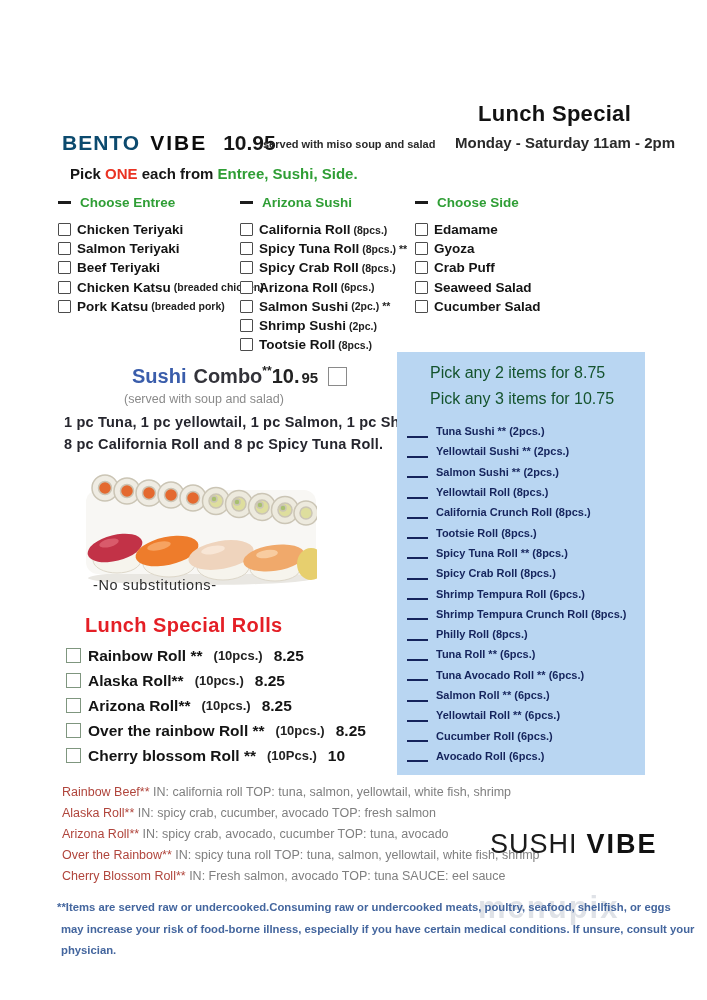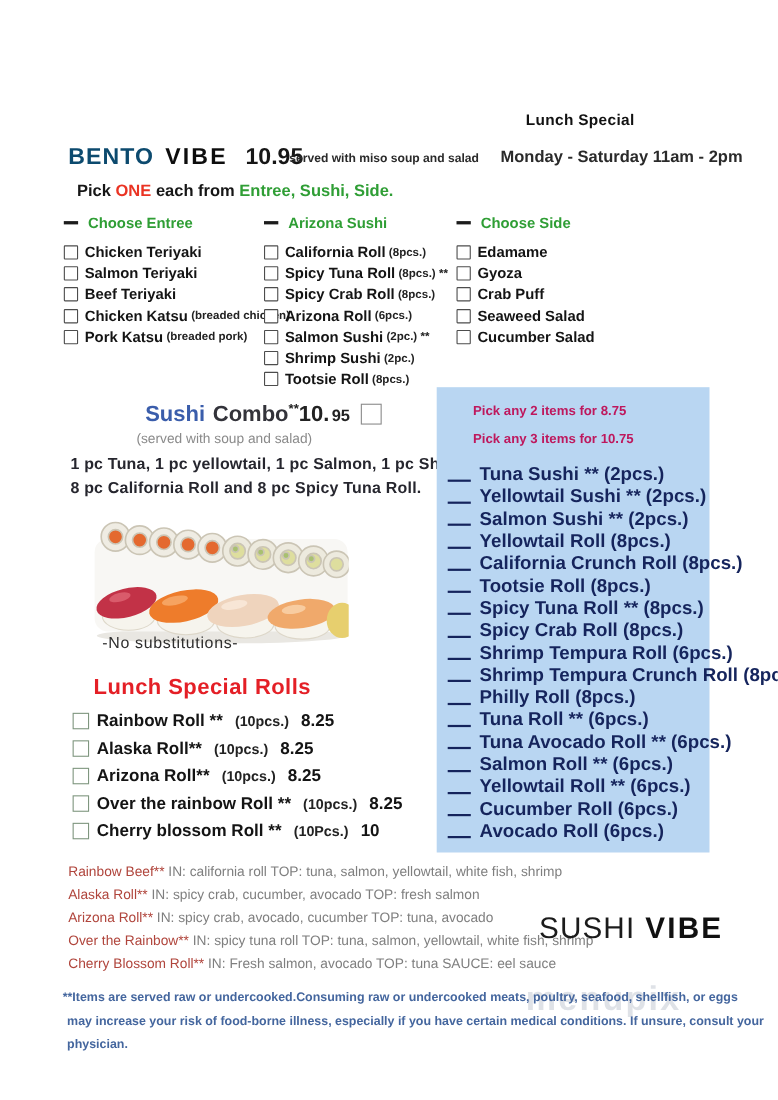--- a/index.html
+++ b/index.html
@@ -1,21 +1,21 @@
 <!DOCTYPE html>
 <html><head>
 <meta charset="utf-8">
 <title>Menu</title>
 <style>
   * { margin:0; padding:0; box-sizing:border-box; }
   body { background:#fff; font-family:"Liberation Sans","DejaVu Sans",sans-serif; }
   .page { position:relative; width:707px; height:1000px; background:#ffffff; overflow:hidden; margin:0 auto; }
 
   
-  .lunch-title { position:absolute; left:478px; top:101px; font-size:14px; font-weight:bold; color:#121212; letter-spacing:.3px; }
+  .lunch-title { position:absolute; left:478px; top:101px; font-size:22px; font-weight:bold; color:#121212; letter-spacing:.3px; }
   .hours { position:absolute; left:455px; top:134px; font-size:15px; font-weight:bold; color:#2a2a2a; }
   .brand-line { position:absolute; left:62px; top:131px; display:flex; align-items:baseline; gap:10px; }
   .brand-bento { font-size:21px; font-weight:bold; color:#0c4a6e; letter-spacing:1px; }
   .brand-vibe { font-size:21px; font-weight:900; color:#0d0d0d; letter-spacing:2px; }
   .brand-price { font-size:21px; font-weight:bold; color:#161616; margin-left:6px; }
   .served-note { position:absolute; left:263px; top:138px; font-size:11px; font-weight:bold; color:#2a2a2a; }
   .pick-line { position:absolute; left:70px; top:165px; font-size:15px; font-weight:bold; color:#161616; }
   .pick-one { color:#ea3323; }
   .pick-cats { color:#2f9e35; }
 
@@ -51,25 +51,25 @@
   .rolls-header { position:absolute; left:85px; top:614px; font-size:20px; font-weight:bold; color:#e41f26; letter-spacing:.4px; }
   .rolls-list { position:absolute; left:66px; top:643px; }
   .roll-item { display:flex; align-items:center; height:25px; }
   .roll-cb { width:15px; height:15px; border:1.5px solid #7f967f; background:#fff; margin-right:7px; flex:0 0 auto; }
   .roll-name { font-size:15.5px; font-weight:bold; color:#141414; white-space:nowrap; }
   .roll-qty { font-size:13px; font-weight:bold; color:#222; margin-left:11px; white-space:nowrap; }
   .roll-price { font-size:15.5px; font-weight:bold; color:#141414; margin-left:11px; }
 
   
   .bluebox { position:absolute; left:397px; top:352px; width:248px; height:423px; background:#b9d6f2; }
-  .pick-any { margin:8px 0 0 33px; font-size:12px; font-weight:bold; color:#be185d; line-height:26px; }
+  .pick-any { margin:8px 0 0 33px; font-size:16px; font-weight:normal; color:#14532d; line-height:26px; }
   .box-list { margin:9px 0 0 10px; }
   .box-item { display:flex; align-items:center; height:20.3px; }
   .blank { width:21px; height:13px; border-bottom:2px solid #15245c; margin-right:8px; flex:0 0 auto; }
-  .box-label { font-size:17px; font-weight:bold; color:#15245c; white-space:nowrap; }
+  .box-label { font-size:11px; font-weight:bold; color:#15245c; white-space:nowrap; }
 
   
   .descs { position:absolute; left:62px; top:782px; font-size:12.5px; line-height:21px; }
   .desc-name { color:#b0453c; }
   .desc-body { color:#7f7f7f; }
 
   
   .logo { position:absolute; left:490px; top:829px; display:flex; align-items:baseline; }
   .logo-sushi { font-size:27px; font-weight:400; color:#1b1b1b; letter-spacing:1px; }
   .logo-vibe { font-size:27px; font-weight:900; color:#111; letter-spacing:2px; margin-left:9px; }

